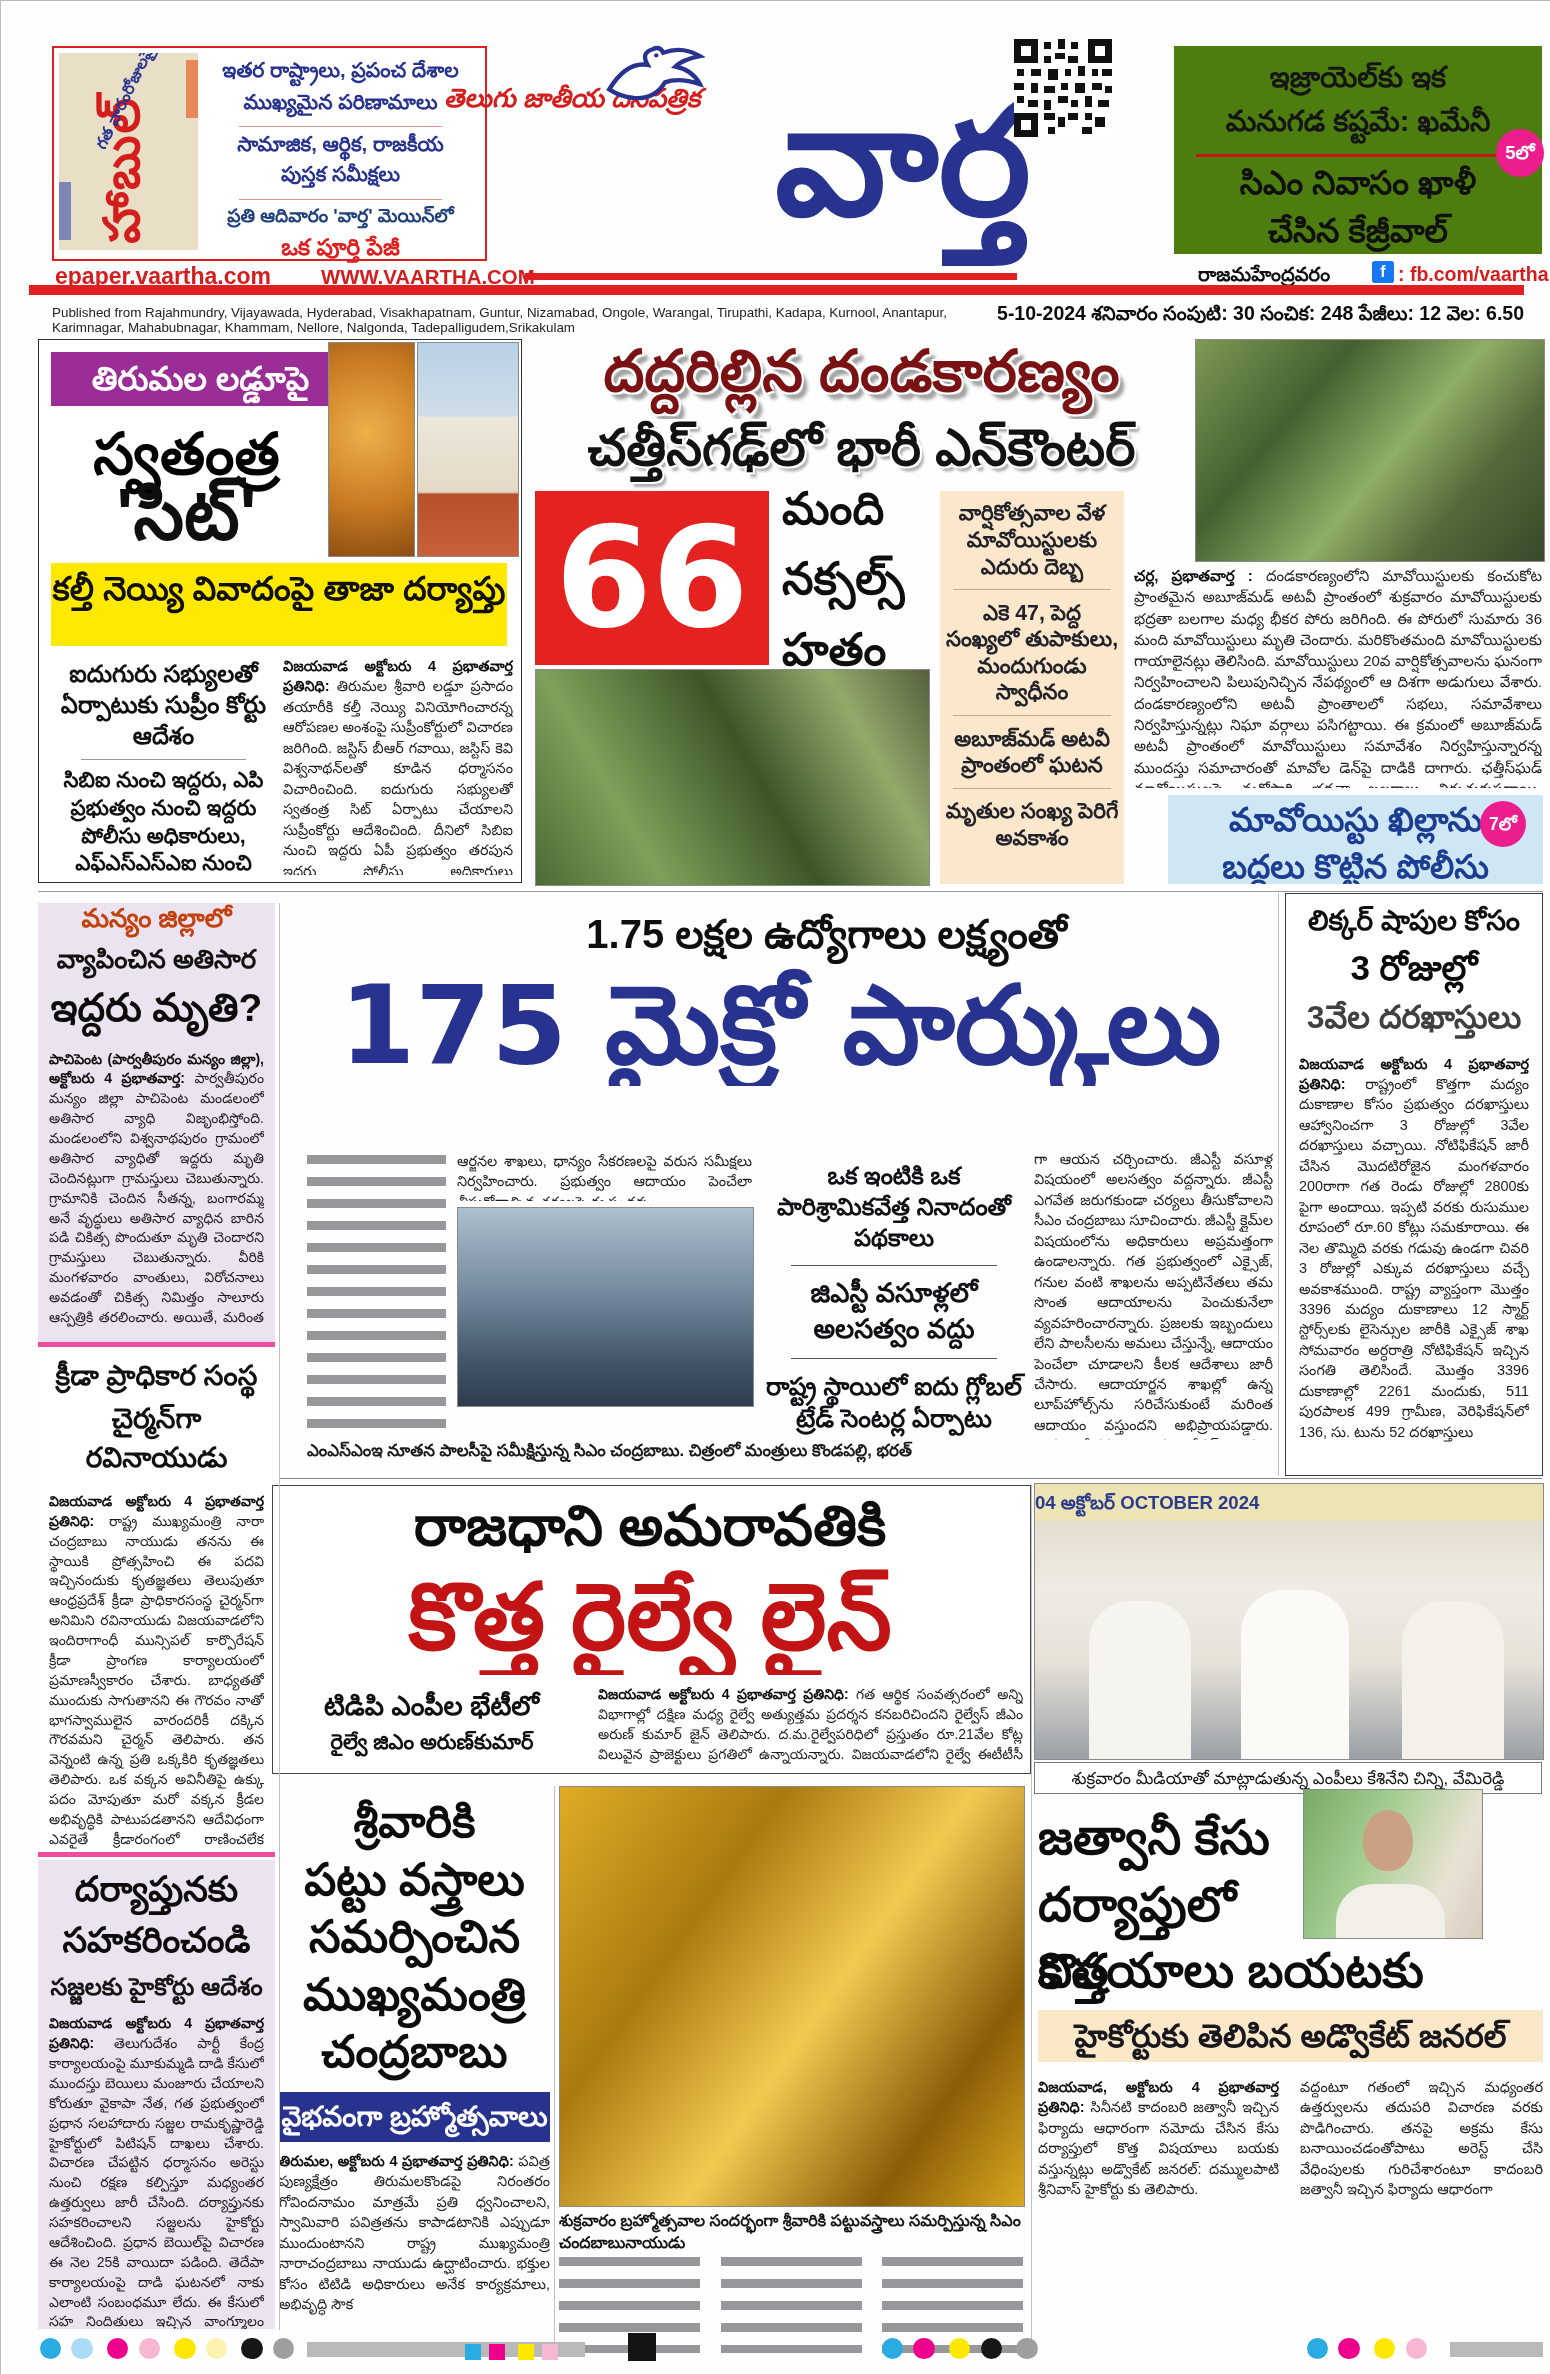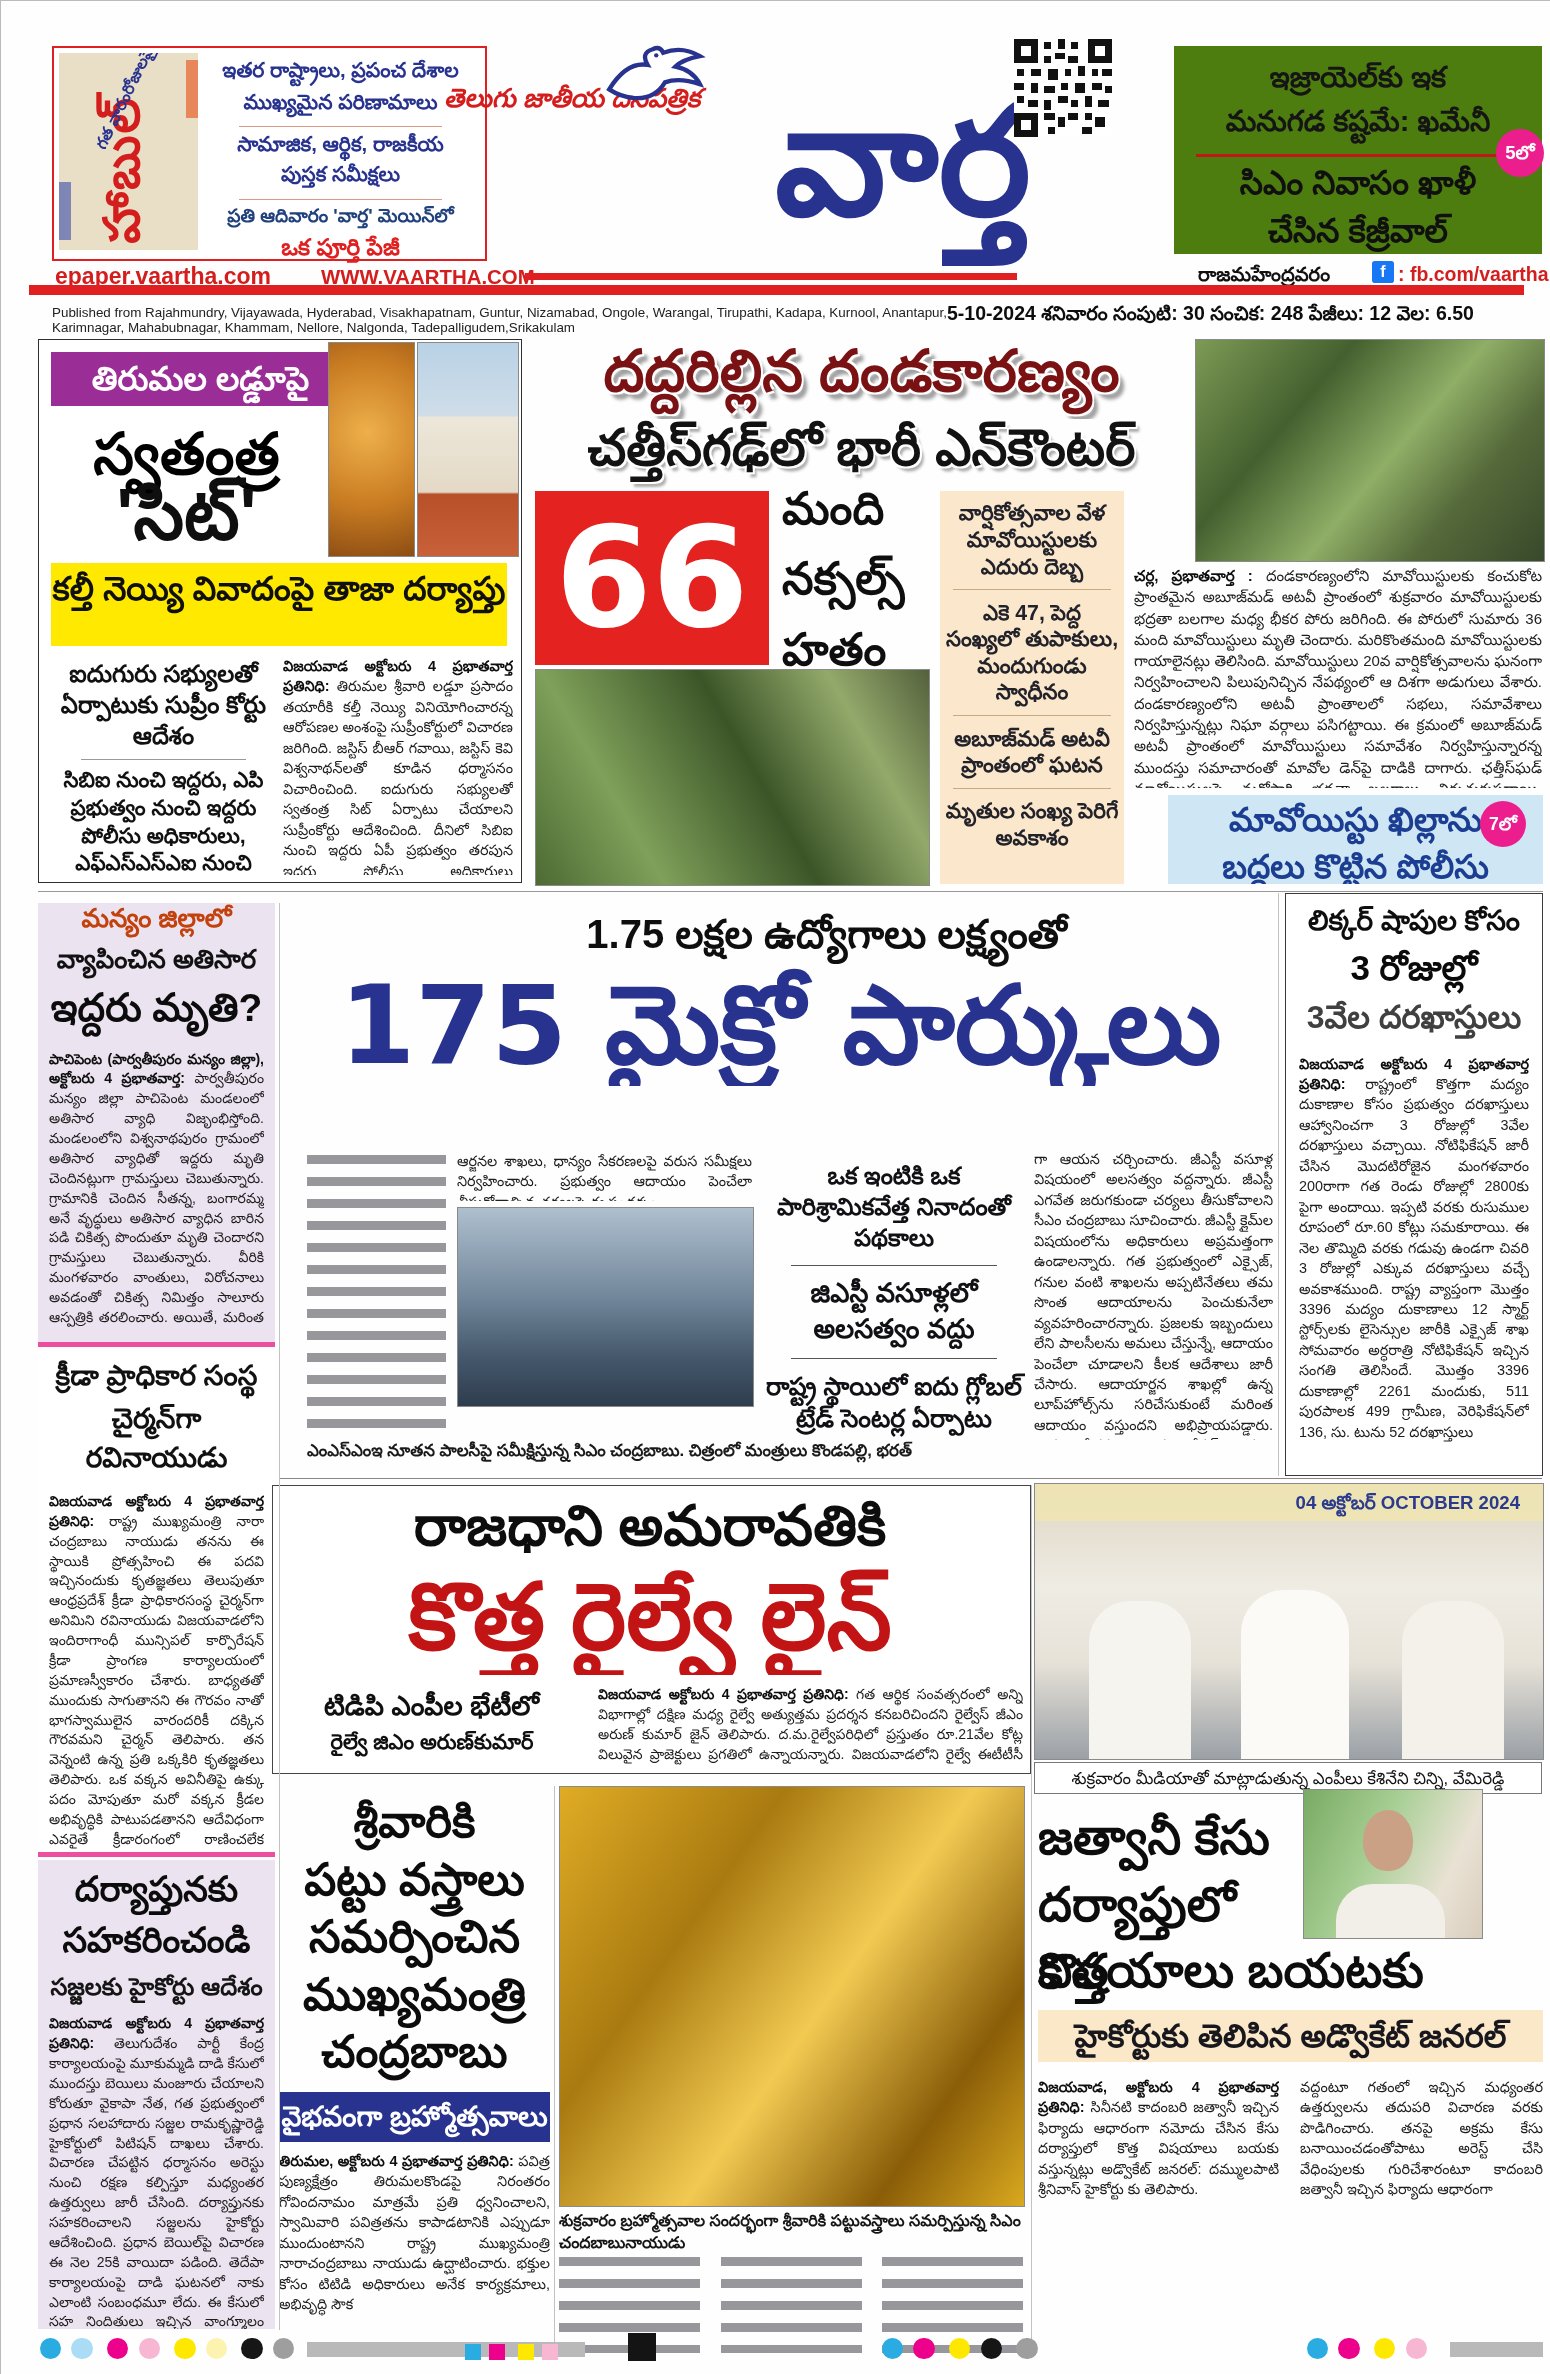--- a/index.html
+++ b/index.html
@@ -124,21 +124,21 @@
     <div class="c b" style="font-size:33px;color:#101010">సిఎం నివాసం ఖాళీ</div>
     <div class="c b" style="margin-top:1.9px;font-size:33px;color:#101010">చేసిన కేజ్రీవాల్</div>
   </div>
   <div class="abs badge" style="left:1495px;top:128px;width:48px;height:48px;line-height:48px;font-size:18.6px">5లో</div>
   <div class="abs b" style="left:1197px;top:262px;font-size:19.5px;color:#111">రాజమహేంద్రవరం</div>
   <div class="abs" style="left:1371px;top:260px;width:22px;height:22px;background:#1877f2;color:#fff;font-weight:bold;text-align:center;line-height:22px;border-radius:2.8px;font-size:16px">f</div>
   <div class="abs b" style="left:1397px;top:262px;font-size:19.5px;color:#d41d1d">: fb.com/vaartha</div>
 
   <div class="abs" style="left:28px;top:284px;width:1495px;height:10.2px;background:#e02020"></div>
   <div class="abs" style="left:51px;top:304px;width:909px;font-size:13.4px;color:#222">Published from Rajahmundry, Vijayawada, Hyderabad, Visakhapatnam, Guntur, Nizamabad, Ongole, Warangal, Tirupathi, Kadapa, Kurnool, Anantapur, Karimnagar, Mahabubnagar, Khammam, Nellore, Nalgonda, Tadepalligudem,Srikakulam</div>
-  <div class="abs b" style="left:946px;top:301px;width:577px;font-size:19.5px;color:#0d0d0d;">5-10-2024 శనివారం సంపుటి: 30 సంచిక: 248 పేజీలు: 12 వెల: 6.50</div>
+  <div class="abs b" style="left:946px;top:301px;width:577px;font-size:19.5px;color:#0d0d0d;text-align:right">5-10-2024 శనివారం సంపుటి: 30 సంచిక: 248 పేజీలు: 12 వెల: 6.50</div>
 
   <div class="abs" style="left:37px;top:338px;width:482px;height:542px;border:1.9px solid #2e2e2e;background:#fff"></div>
   <div class="abs c b" style="left:50px;top:351px;width:299px;height:54px;line-height:54px;background:#9b2d96;color:#fff;font-size:33px;overflow:hidden">తిరుమల లడ్డూపై</div>
   <div class="abs ph ph-laddu" style="left:327px;top:341px;width:85px;height:213px"></div>
   <div class="abs ph ph-court" style="left:416px;top:341px;width:100px;height:213px"></div>
   <div class="abs c b" style="left:48px;top:419px;width:275px;font-size:58px;color:#000000;overflow:hidden">స్వతంత్ర</div>
   <div class="abs c b" style="left:48px;top:472px;width:275px;font-size:72px;color:#0f0f0f;overflow:hidden">'సిట్'</div>
   <div class="abs c b" style="left:50px;top:562px;width:456px;height:83px;background:#ffe900;color:#101010;font-size:33px;line-height:1.2;padding-top:5.6px;box-sizing:border-box;overflow:hidden">కల్తీ నెయ్యి వివాదంపై తాజా దర్యాప్తు</div>
   <div class="abs" style="left:52px;top:657px;width:221px;height:215px;overflow:hidden">
     <div class="c b" style="font-size:24px;line-height:1.3;color:#111">ఐదుగురు సభ్యులతో ఏర్పాటుకు సుప్రీం కోర్టు ఆదేశం</div>
@@ -255,21 +255,21 @@
   <div class="abs c b" style="left:278px;top:1492px;width:742px;font-size:56px;color:#0d0d0d;overflow:hidden">రాజధాని అమరావతికి</div>
   <div class="abs c" style="left:278px;top:1558px;width:742px;font-size:93px;line-height:1.25;font-weight:900;color:#c21414;overflow:hidden">కొత్త రైల్వే లైన్</div>
   <div class="abs c b" style="left:284px;top:1690px;width:293px;font-size:27px;color:#101010">టిడిపి ఎంపీల భేటీలో</div>
   <div class="abs c b" style="left:275px;top:1729px;width:312px;font-size:21px;color:#101010">రైల్వే జిఎం అరుణ్‌కుమార్</div>
   <div class="abs bt" style="left:597px;top:1684px;width:425px;height:83px;font-size:14px">
     <span class="dl">విజయవాడ అక్టోబరు 4 ప్రభాతవార్త ప్రతినిధి:</span>
     <span>గత ఆర్థిక సంవత్సరంలో అన్ని విభాగాల్లో దక్షిణ మధ్య రైల్వే అత్యుత్తమ ప్రదర్శన కనబరిచిందని రైల్వేస్ జీఎం అరుణ్ కుమార్ జైన్ తెలిపారు. ద.మ.రైల్వేపరిధిలో ప్రస్తుతం రూ.21వేల కోట్ల విలువైన ప్రాజెక్టులు ప్రగతిలో ఉన్నాయన్నారు. విజయవాడలోని రైల్వే ఈటీటీసీ కేంద్రంలో ఏపీలో రైల్వే పెండింగ్ ప్రాజె</span>
     <span class="jump">&gt;&gt;2</span>
   </div>
   <div class="abs ph ph-press" style="left:1033px;top:1482px;width:508px;height:275px">
-    <div class="abs b" style="left:0;top:0;width:100%;height:37px;line-height:37px;background:rgba(238,228,178,.9);color:#2b3a8c;font-size:18.6px;text-align:right;padding-right:23px;box-sizing:border-box">04 అక్టోబర్ OCTOBER 2024</div>
+    <div class="abs b" style="left:0;top:0;width:100%;height:37px;line-height:37px;background:rgba(238,228,178,.9);color:#2b3a8c;font-size:18.6px;text-align:left;padding-right:23px;box-sizing:border-box">04 అక్టోబర్ OCTOBER 2024</div>
     <div class="abs" style="left:54px;bottom:0;width:102px;height:158px;background:#f6f4ef;border-radius:41px 41px 0 0"></div>
     <div class="abs" style="left:206px;bottom:0;width:108px;height:169px;background:#fbfaf6;border-radius:43px 43px 0 0"></div>
     <div class="abs" style="left:367px;bottom:0;width:102px;height:158px;background:#f3f1ea;border-radius:41px 41px 0 0"></div>
   </div>
   <div class="abs c" style="left:1033px;top:1761px;width:508px;height:32px;line-height:32px;background:#fff;border:0.9px solid #777;box-sizing:border-box;font-size:16.7px;color:#111;overflow:hidden">శుక్రవారం మీడియాతో మాట్లాడుతున్న ఎంపీలు కేశినేని చిన్ని, వేమిరెడ్డి ప్రభాకరరెడ్డి, నాగరాజు</div>
 
   <div class="abs" style="left:278px;top:1792px;width:271px;height:293px;overflow:hidden">
     <div class="c b" style="font-size:45px;color:#0c0c0c;line-height:1.28">శ్రీవారికి</div>
     <div class="c b" style="font-size:45px;color:#0c0c0c;line-height:1.28">పట్టు వస్త్రాలు</div>
     <div class="c b" style="font-size:45px;color:#0c0c0c;line-height:1.28">సమర్పించిన</div>

